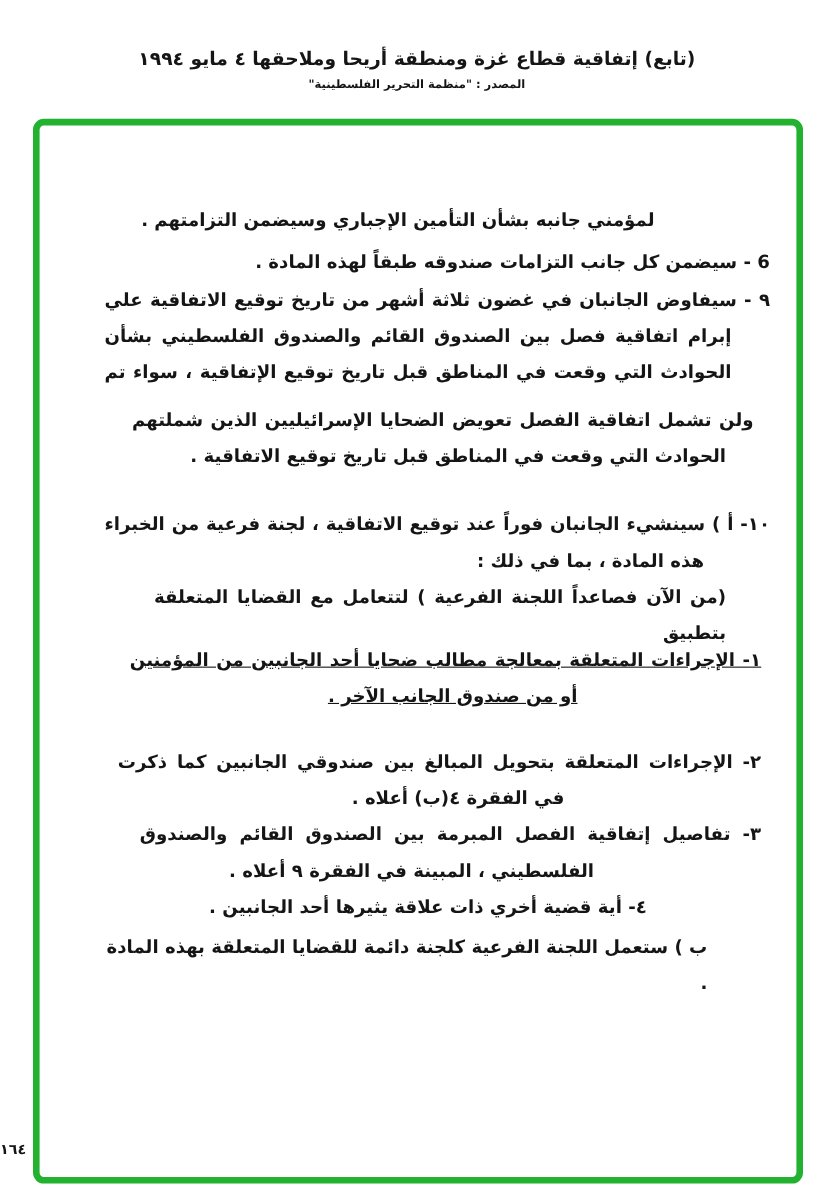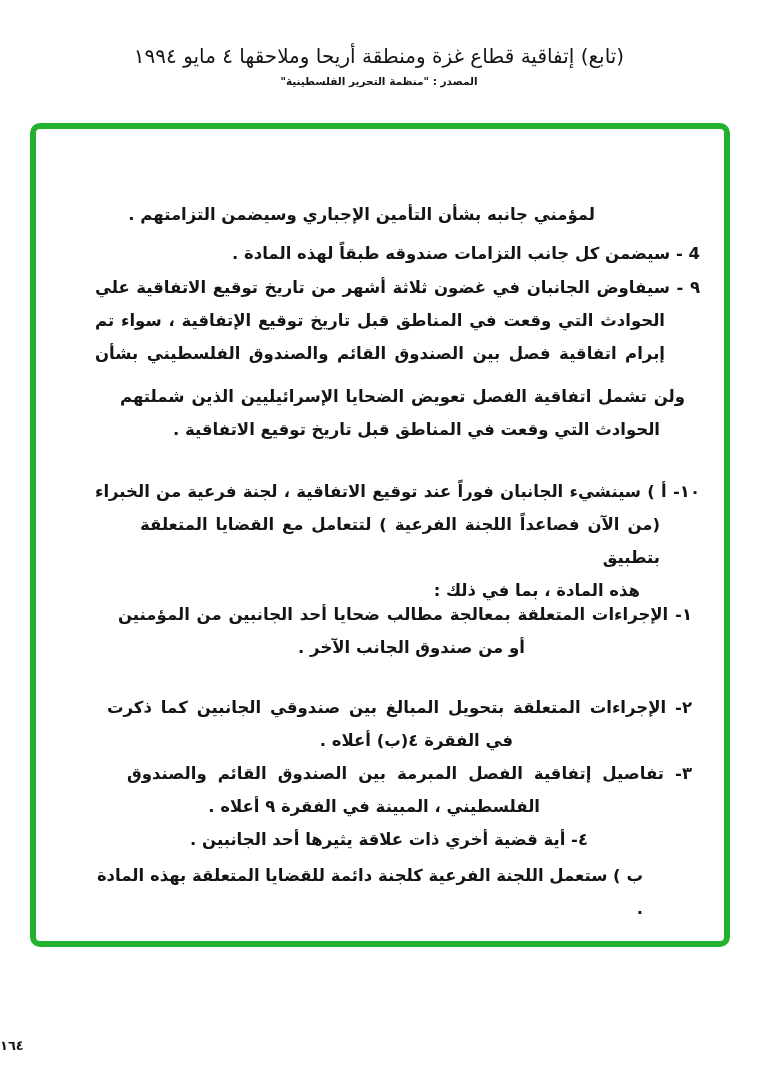--- a/index.html
+++ b/index.html
@@ -6,24 +6,24 @@
   * { margin:0; padding:0; box-sizing:border-box; }
   body { background:#ffffff; font-family:"DejaVu Sans", sans-serif; }
   .page {
     position:relative; width:758px; height:1078px; background:#ffffff;
     overflow:hidden; color:var(--ink);
   }
   .header {
     position:absolute; top:44px; left:0; right:0;
     text-align:center; direction:rtl;
   }
-  .header-title { font-size:20px; font-weight:normal; letter-spacing:0.5px; }
+  .header-title { font-size:17px; font-weight:bold; letter-spacing:0.5px; }
   .header-source { font-size:10.5px; font-weight:bold; margin-top:7px; }
   .green-box {
-    position:absolute; left:30px; top:123px; width:700px; height:824px;
+    position:absolute; left:30px; top:108px; width:700px; height:968px;
     border:6px solid var(--green); border-radius:10px; background:#ffffff;
   }
   .text-block {
     position:absolute; top:69px; right:24px; width:605px;
     direction:rtl;
   }
   .line {
     font-size:16.5px; font-weight:bold; line-height:33px;
     text-align:right; color:var(--ink);
   }
@@ -42,37 +42,37 @@
     <div class="header-title">(تابع) إتفاقية قطاع غزة ومنطقة أريحا وملاحقها ٤ مايو ١٩٩٤</div>
     <div class="header-source">المصدر :  "منظمة التحرير الفلسطينية"</div>
   </div>
 
   <div class="green-box">
     <div class="text-block" id="text-block">
         <div class="para" style="margin-top: 0px;">
           <div class="line" style="padding-right: 105px; padding-left: 0px;">لمؤمني جانبه بشأن التأمين الإجباري وسيضمن التزامتهم .</div>
         </div>
         <div class="para" style="margin-top: 6px;">
-          <div class="line" style="padding-right: 0px; padding-left: 0px;">4 - سيضمن كل جانب التزامات صندوقه طبقاً لهذه المادة .</div>
+          <div class="line" style="padding-right: 0px; padding-left: 0px;">6 - سيضمن كل جانب التزامات صندوقه طبقاً لهذه المادة .</div>
         </div>
         <div class="para" style="margin-top: 1px;">
           <div class="line just" style="padding-right: 0px; padding-left: 0px;">٩ - سيفاوض الجانبان في غضون ثلاثة أشهر من تاريخ توقيع الاتفاقية علي</div>
+          <div class="line just" style="padding-right: 35px; padding-left: 0px;">إبرام اتفاقية فصل بين الصندوق القائم والصندوق الفلسطيني بشأن</div>
           <div class="line just" style="padding-right: 35px; padding-left: 0px;">الحوادث التي وقعت في المناطق قبل تاريخ توقيع الإتفاقية ، سواء تم</div>
-          <div class="line just" style="padding-right: 35px; padding-left: 0px;">إبرام اتفاقية فصل بين الصندوق القائم والصندوق الفلسطيني بشأن</div>
         </div>
         <div class="para" style="margin-top: -6px;">
           <div class="line just" style="padding-right: 15px; padding-left: 25px; margin-top: 16px;">ولن تشمل اتفاقية الفصل تعويض الضحايا الإسرائيليين الذين شملتهم</div>
           <div class="line" style="padding-right: 40px; padding-left: 0px;">الحوادث التي وقعت في المناطق قبل تاريخ توقيع الاتفاقية .</div>
         </div>
         <div class="para" style="margin-top: 29px;">
           <div class="line just" style="padding-right: 0px; padding-left: 0px;">١٠- أ ) سينشيء الجانبان فوراً عند توقيع الاتفاقية ، لجنة فرعية من الخبراء</div>
+          <div class="line" style="padding-right: 60px; padding-left: 0px;">هذه المادة ، بما في ذلك :</div>
           <div class="line just" style="padding-right: 40px; padding-left: 45px;">(من الآن فصاعداً اللجنة الفرعية ) لتتعامل مع القضايا المتعلقة بتطبيق</div>
-          <div class="line" style="padding-right: 60px; padding-left: 0px;">هذه المادة ، بما في ذلك :</div>
         </div>
-        <div class="para" style="margin-top: -9px;">
+        <div class="para" style="margin-top: -9px; text-decoration: underline;">
           <div class="line just" style="padding-right: 8px; padding-left: 23px;">١- الإجراءات المتعلقة بمعالجة مطالب ضحايا أحد الجانبين من المؤمنين</div>
           <div class="line" style="padding-right: 175px; padding-left: 0px;">أو من صندوق الجانب الآخر .</div>
         </div>
         <div class="para" style="margin-top: 2px;">
           <div class="line just" style="padding-right: 8px; padding-left: 12px; margin-top: 27px;">٢- الإجراءات المتعلقة بتحويل المبالغ بين صندوقي الجانبين كما ذكرت</div>
           <div class="line" style="padding-right: 187px; padding-left: 0px; text-align: right;">في الفقرة ٤(ب) أعلاه .</div>
         </div>
         <div class="para" style="margin-top: 0px;">
           <div class="line just" style="padding-right: 8px; padding-left: 32px;">٣- تفاصيل إتفاقية الفصل المبرمة بين الصندوق القائم والصندوق</div>
           <div class="line" style="padding-right: 160px; padding-left: 0px;">الفلسطيني ، المبينة في الفقرة ٩ أعلاه .</div>

